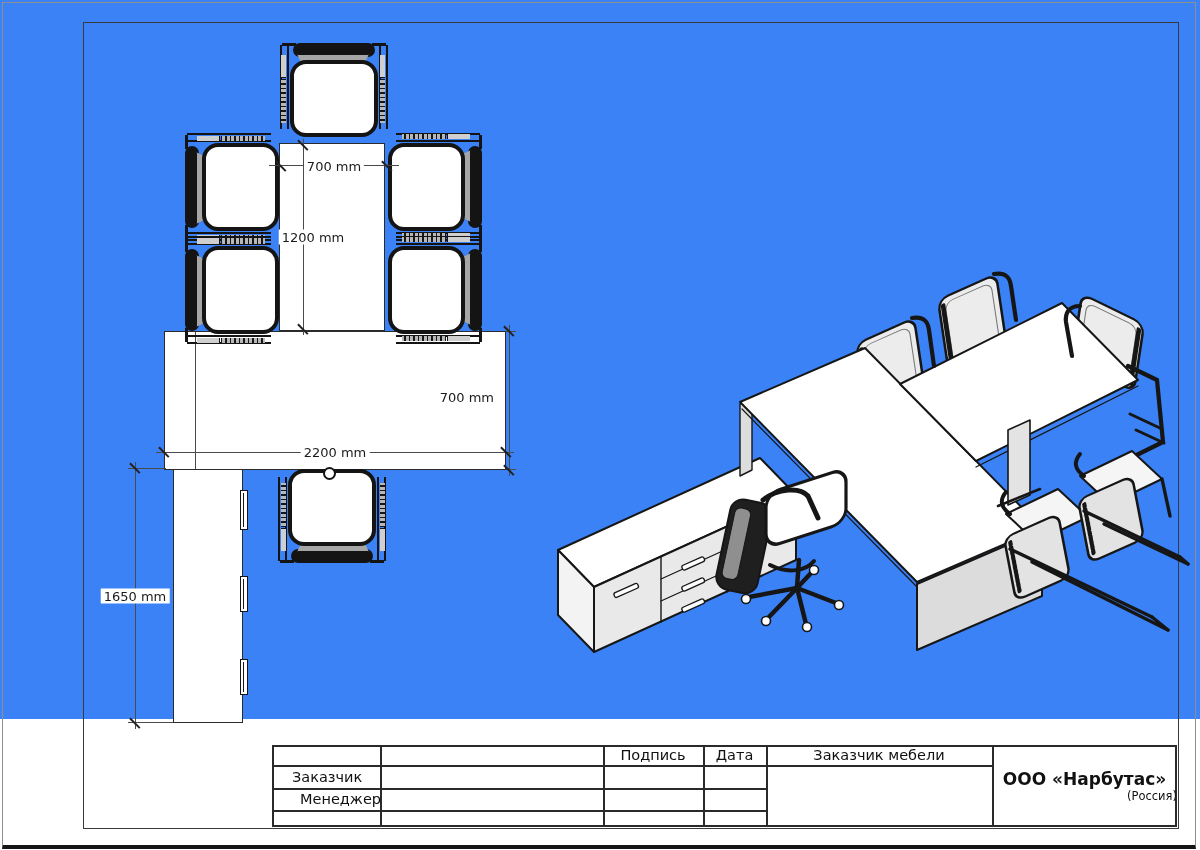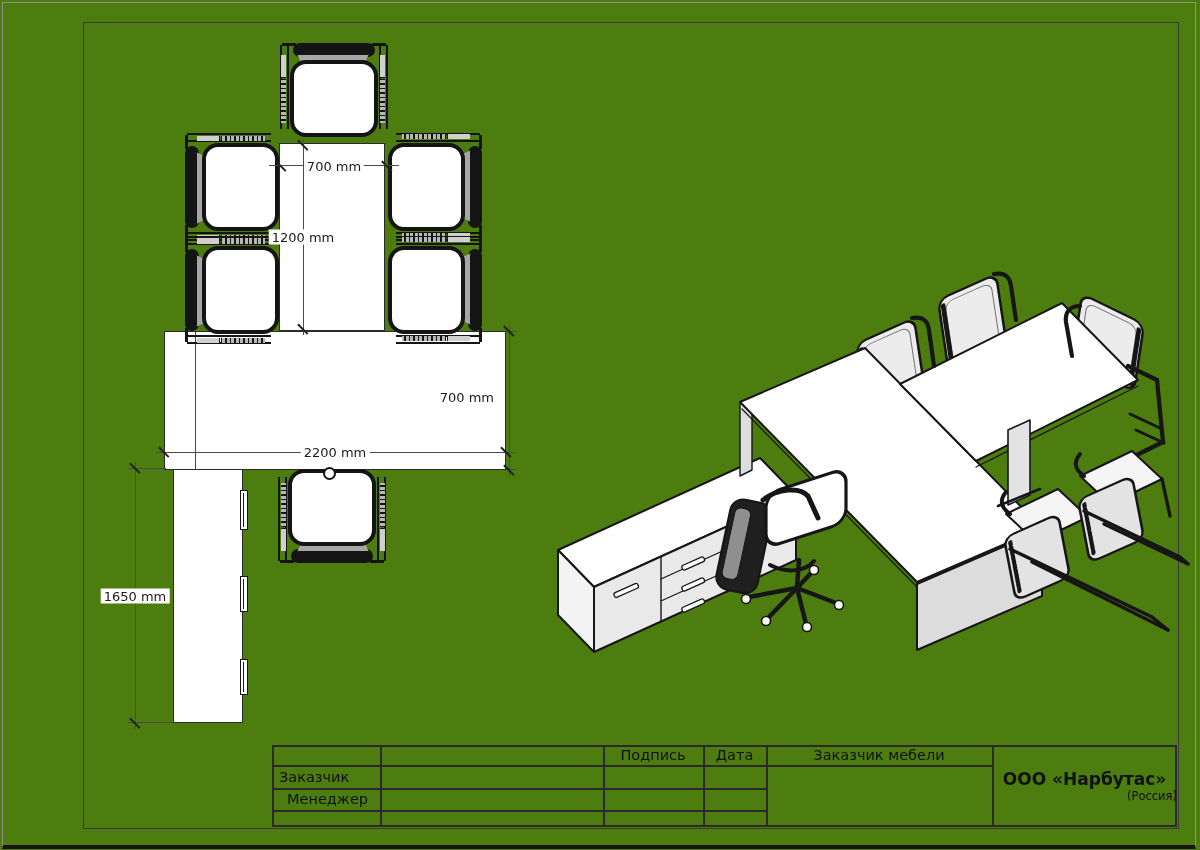--- a/index.html
+++ b/index.html
@@ -1,17 +1,17 @@
 <!DOCTYPE html>
 <html><head>
 <meta charset="utf-8">
 <style>
   html,body{margin:0;padding:0;width:1200px;height:850px;background:#fff;overflow:hidden;
             font-family:"DejaVu Sans","Liberation Sans",sans-serif;}
-  .sheet{position:absolute;left:0;top:0;width:1200px;height:850px;background:#4d7c0f;}
+  .sheet{position:absolute;left:0;top:0;width:1200px;height:719px;background:#3b82f6;}
   .outer-border{position:absolute;left:2px;top:2px;width:1192px;height:842px;
                 border:1px solid #8f8f8f;border-bottom:4px solid #161616;}
   .frame{position:absolute;left:83px;top:22px;width:1094px;height:805px;border:1px solid #3a3a3a;}
 
   
   .rect{position:absolute;box-sizing:border-box;background:#fff;}
   .desk-plan{left:164px;top:331px;width:342px;height:139px;border:1.6px solid #2b2b2b;}
   .desk-inner-line{left:195px;top:332px;width:1px;height:137px;background:#555;}
   .table-plan{left:279px;top:143px;width:106px;height:188px;border:1.3px solid #2b2b2b;}
   .credenza-plan{left:173px;top:469px;width:70px;height:254px;border:1.6px solid #2b2b2b;}
@@ -40,21 +40,21 @@
   .dim-label{position:absolute;transform:translate(-50%,-50%);background:#fff;padding:0 3px;
              font-size:13px;color:#1a1a1a;white-space:nowrap;}
   .dim-label.right{transform:translate(-100%,-50%);}
 
   
   .tb{position:absolute;box-sizing:border-box;}
   .tb-outer{left:272px;top:745px;width:905px;height:82px;border:2px solid #2a2a2a;}
   .tb-v{width:1.5px;top:745px;height:82px;background:#2a2a2a;}
   .tb-h{height:1.5px;left:272px;background:#2a2a2a;}
   .tb-text{position:absolute;font-size:14.5px;color:#111;display:flex;align-items:center;justify-content:center;}
-  .tb-text.left{justify-content:flex-start;padding-left:7px;}
+  .tb-text.left{justify-content:flex-start;padding-left:20px;}
   .company{position:absolute;left:992px;top:745px;width:185px;height:82px;display:flex;flex-direction:column;
            justify-content:center;align-items:center;color:#111;}
   .company .nm{font-size:17px;font-weight:600;}
   .company .ph{font-size:15.5px;font-weight:600;}
   .company .ct{font-size:11.5px;align-self:flex-end;}
 
   svg{position:absolute;}
 </style>
 </head>
 <body>
@@ -168,21 +168,21 @@
       <div class="dline" style="left:269px;top:165px;width:130px;height:1.3px;"></div>
       <span class="tick" style="left:281px;top:166px;"></span>
       <span class="tick" style="left:387px;top:166px;"></span>
       <span class="dim-label" style="left:334px;top:166px;">700 mm</span>
     </div>
 
     <div>
       <div class="dline" style="left:303px;top:139px;width:1.3px;height:196px;"></div>
       <span class="tick" style="left:303px;top:145px;"></span>
       <span class="tick" style="left:303px;top:329px;"></span>
-      <span class="dim-label" style="left:303px;top:237px;">1200 mm</span>
+      <span class="dim-label" style="left:313px;top:237px;">1200 mm</span>
     </div>
 
     <div>
       <div class="dline" style="left:509px;top:325px;width:1.3px;height:151px;"></div>
       <div class="dline" style="left:506px;top:331px;width:10px;height:1px;"></div>
       <div class="dline" style="left:506px;top:469px;width:10px;height:1px;"></div>
       <span class="tick" style="left:509px;top:331px;"></span>
       <span class="tick" style="left:509px;top:470px;"></span>
       <span class="dim-label right" style="left:497px;top:397px;">700 mm</span>
     </div>

